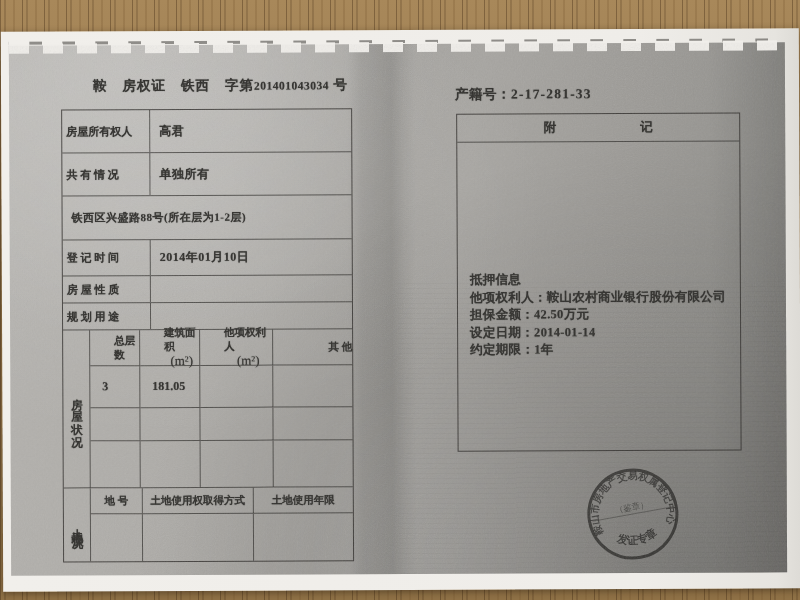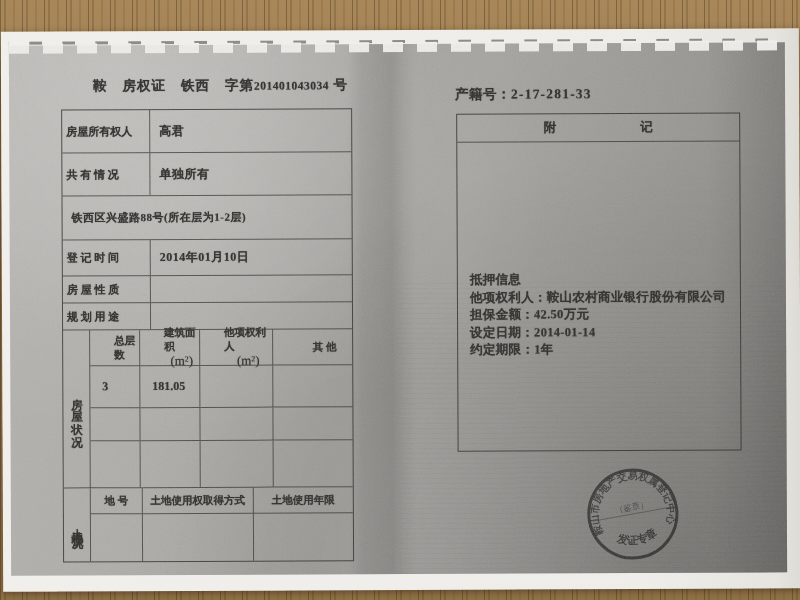--- a/index.html
+++ b/index.html
@@ -44,21 +44,21 @@
     padding:0 4px;box-sizing:border-box;font-size:11px;font-weight:bold;}
   .frow .val{flex:1;display:flex;align-items:center;padding:12px 9px;font-weight:bold;letter-spacing:.5px;}
   .r1{height:42px}.r2{height:42px}.r3{height:43px}.r3 .val{font-size:11px}.r4{height:35px}
   .r5{height:26px}.r6{height:26px}
   .vlab{writing-mode:vertical-rl;text-orientation:upright;display:flex;align-items:center;
     justify-content:center;font-weight:bold;font-size:11.5px;border-right:1px solid rgba(40,38,35,.7);}
   .hgrid{display:grid;grid-template-columns:27px 50px 60px 73px 1fr;grid-template-rows:36px 42px 33px 47px;}
   .hgrid .vlab{grid-row:1/5;grid-column:1;letter-spacing:13px;padding-top:10px;border-bottom:1px solid rgba(40,38,35,.7);box-sizing:border-box;}
   .hc{border-right:1px solid rgba(40,38,35,.7);border-bottom:1px solid rgba(40,38,35,.7);
     display:flex;flex-direction:column;align-items:center;justify-content:center;box-sizing:border-box;padding-left:24px;}
-  .hc.last{border-right:none;}
+  .hc.last{border-right:none;align-items:flex-end;}
   .hc .h{font-size:10.5px;font-weight:bold;}
   .hc .u{font-size:13px;margin-top:-1px;}
   .hc.dval{font-weight:bold;font-size:12px;align-items:flex-start;padding-left:12px;justify-content:center;}
   .lgrid{display:grid;grid-template-columns:27px 52px 111px 1fr;grid-template-rows:26px 47px;}
   .lgrid .vlab{grid-row:1/3;grid-column:1;letter-spacing:3px;}
   .lc{border-right:1px solid rgba(40,38,35,.7);display:flex;align-items:center;justify-content:center;
     font-size:10.5px;font-weight:bold;box-sizing:border-box;}
   .lc.hd{border-bottom:1px solid rgba(40,38,35,.7);}
   .lc.last{border-right:none;}
   

